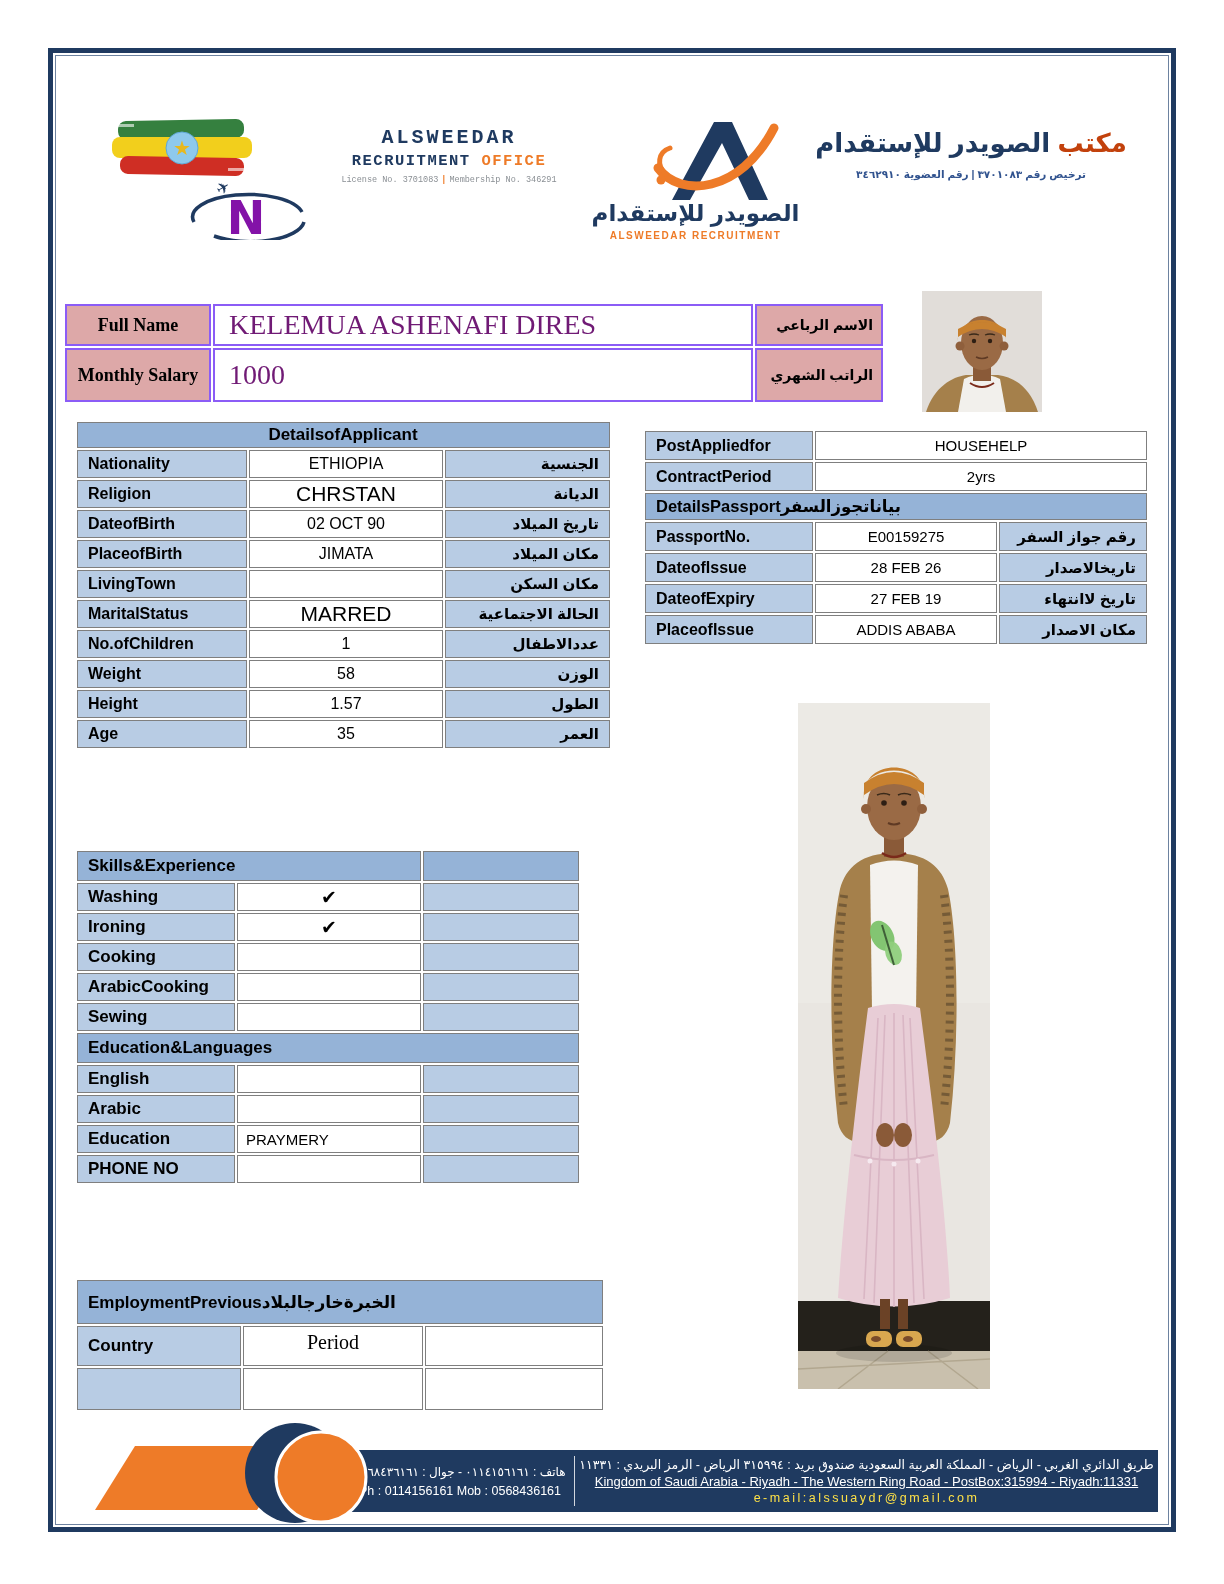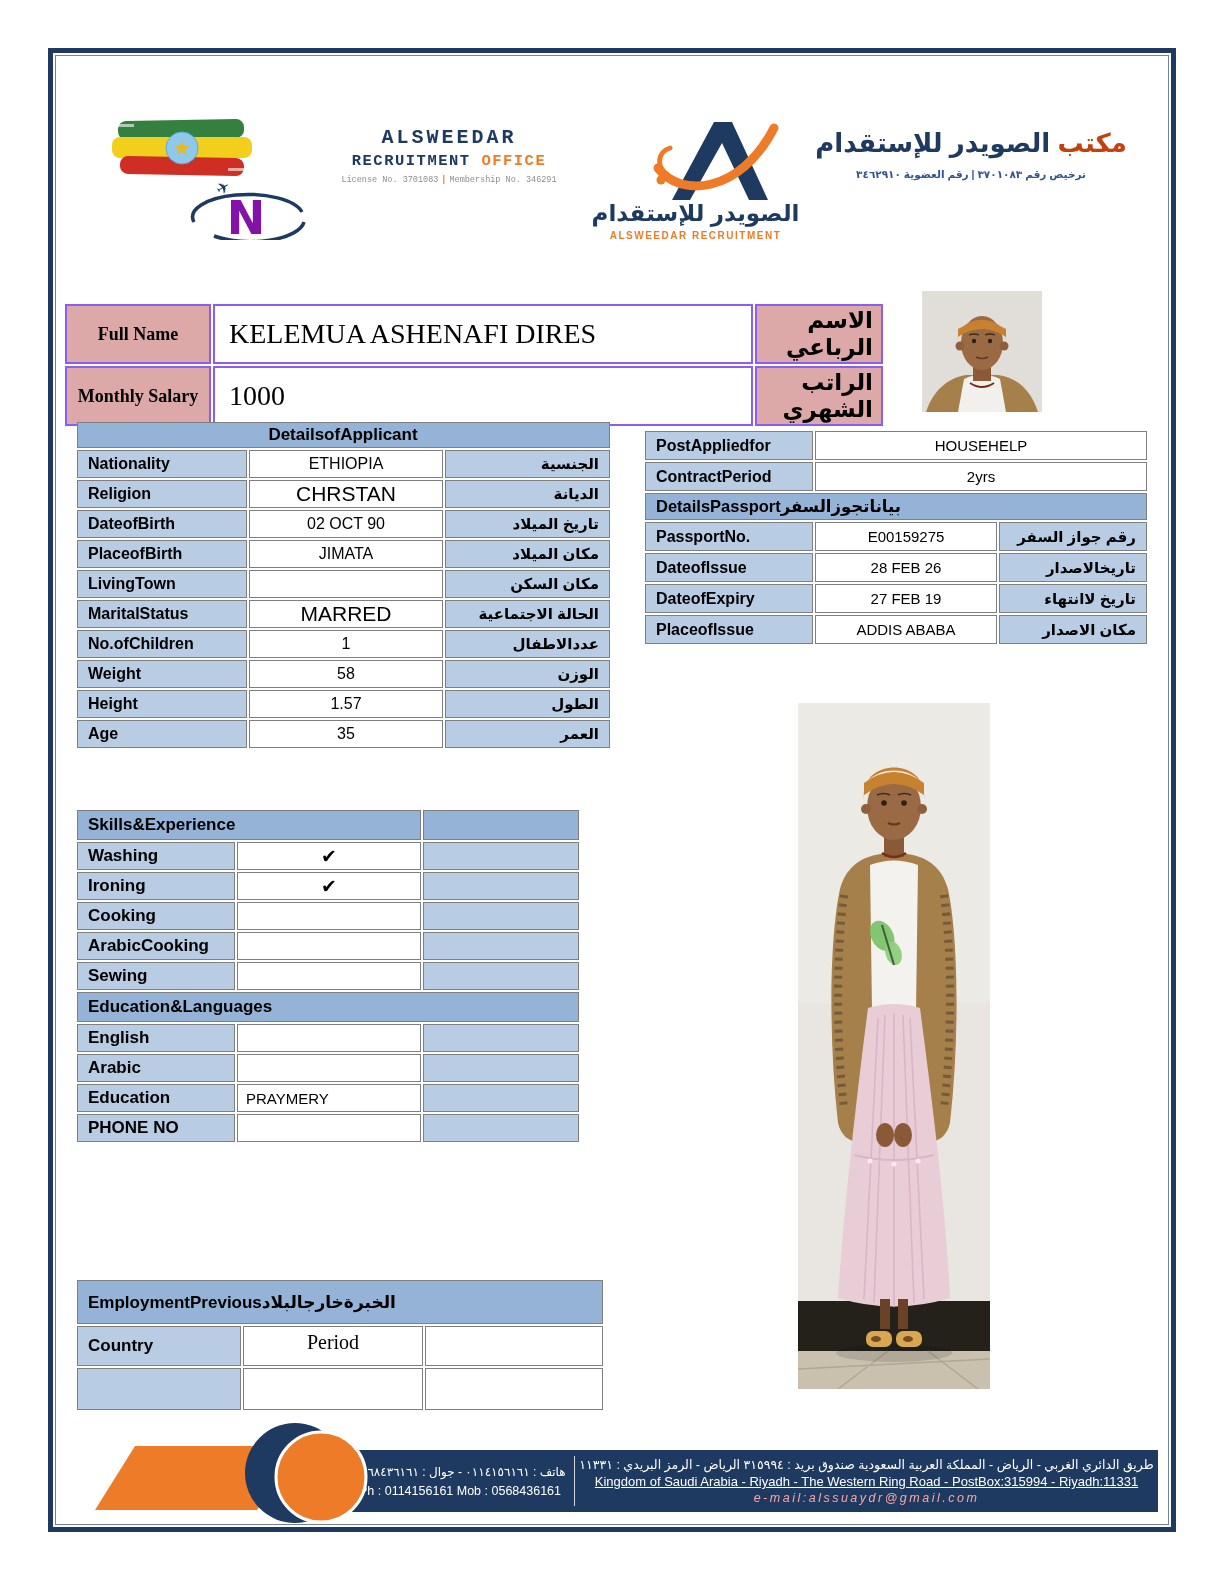--- a/index.html
+++ b/index.html
@@ -37,40 +37,40 @@
          padding-right:10px;direction:rtl;}
   td.blank{background:#b8cce4;}
   td.white{background:#fff;}
 
   
   .name-table{left:63px;top:302px;}
   .name-table td{border:2px solid #8b5cf6;}
   .name-table td.plbl{background:#dda8a8;width:146px;text-align:center;font-weight:bold;
       font-size:18px;font-family:"Liberation Serif","DejaVu Serif",serif;}
   .name-table td.pval{background:#fff;width:540px;padding-left:14px;
-      font-family:"Liberation Serif","DejaVu Serif",serif;font-size:28px;color:#000000;}
+      font-family:"Liberation Serif","DejaVu Serif",serif;font-size:28px;color:#701a75;}
   .name-table td.parl{background:#dda8a8;width:128px;text-align:right;padding-right:8px;
-      font-weight:bold;font-size:23px;direction:rtl;}
+      font-weight:bold;font-size:14px;direction:rtl;}
   .name-table .r1 td{height:42px;}
   .name-table .r2 td{height:54px;}
 
   .details-table{left:75px;top:420px;}
   .details-table td.lbl{width:170px;height:28px;}
   .details-table td.val{width:194px;}
   .details-table td.arl{width:165px;}
   .details-table td.hdr{height:26px;}
 
   .post-table{left:643px;top:429px;}
   .post-table td.lbl{width:168px;height:29px;}
   .post-table td.val{width:182px;font-size:15px;}
   .post-table td.arl{width:148px;}
   .post-table td.hdr{height:27px;font-size:16.5px;}
   .post-table td.hdr .ar-inline{font-weight:bold;}
 
-  .skills-table{left:75px;top:808px;}
+  .skills-table{left:75px;top:849px;}
   .skills-table td.lbl{width:158px;height:28px;font-size:17px;}
   .skills-table td.val{width:184px;}
   .skills-table td.blank{width:156px;}
   .skills-table td.hdr{height:30px;}
   .skills-table td.chk{font-size:19px;font-weight:bold;}
 
   .emp-table{left:75px;top:1278px;}
   .emp-table td.hdr{height:44px;}
   .emp-table td.lbl{width:164px;height:40px;font-size:17px;}
   .emp-table td.pval{width:180px;background:#fff;text-align:center;vertical-align:top;
@@ -87,21 +87,21 @@
   .f-bar{left:346px;top:1450px;width:812px;height:62px;background:#1f3a60;display:flex;
          align-items:stretch;color:#fff;}
   .f-left{width:228px;display:flex;flex-direction:column;justify-content:center;
           text-align:center;gap:5px;}
   .f-left .ar{font-size:12px;direction:rtl;}
   .f-left .en{font-size:12.5px;}
   .f-div{width:1px;background:#ffffffcc;margin:6px 0;}
   .f-right{flex:1;display:flex;flex-direction:column;justify-content:center;text-align:center;gap:2px;}
   .f-right .ar{font-size:12.5px;direction:rtl;}
   .f-right .en{font-size:13px;text-decoration:underline;}
-  .f-right .em{font-size:12.5px;letter-spacing:2.5px;color:#fca5a5;font-style:italic;}
+  .f-right .em{font-size:12.5px;letter-spacing:2.5px;color:#fde047;}
   .f-circle{left:243px;top:1419px;}
 </style>
 </head>
 <body>
 
 <div class="page">
   <div class="frame">
     <div class="frame-inner"></div>
   </div>
 

